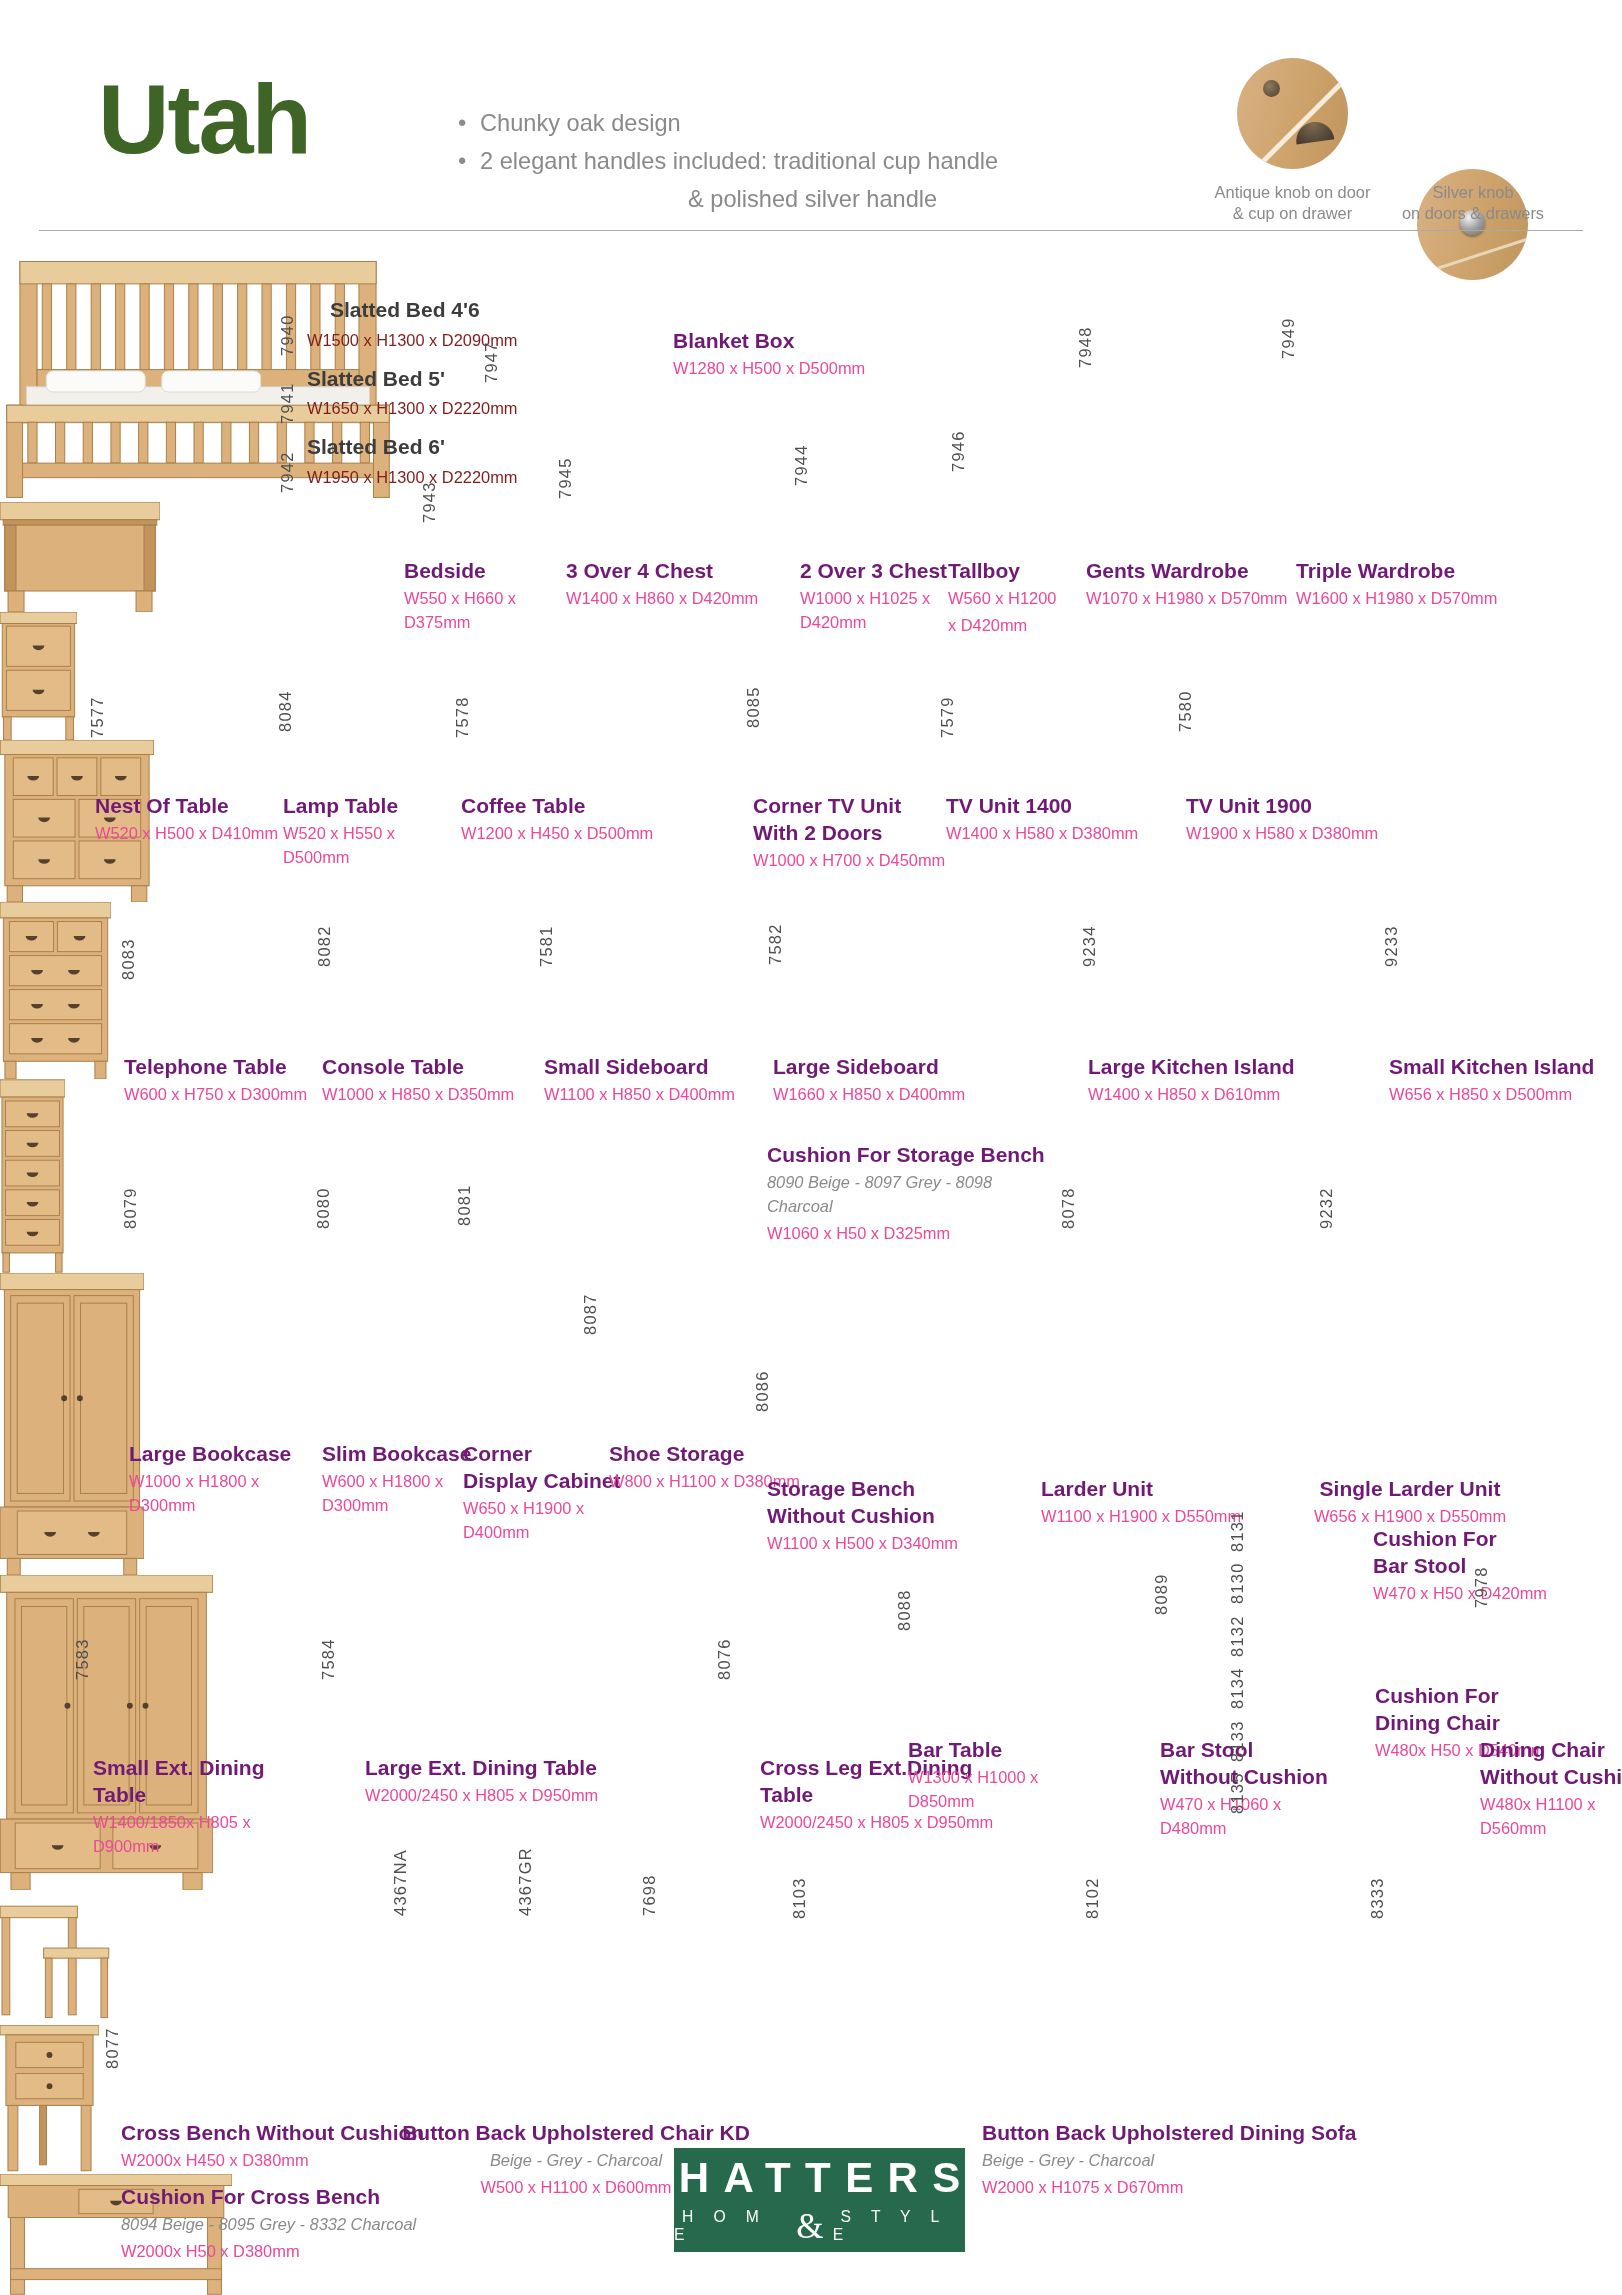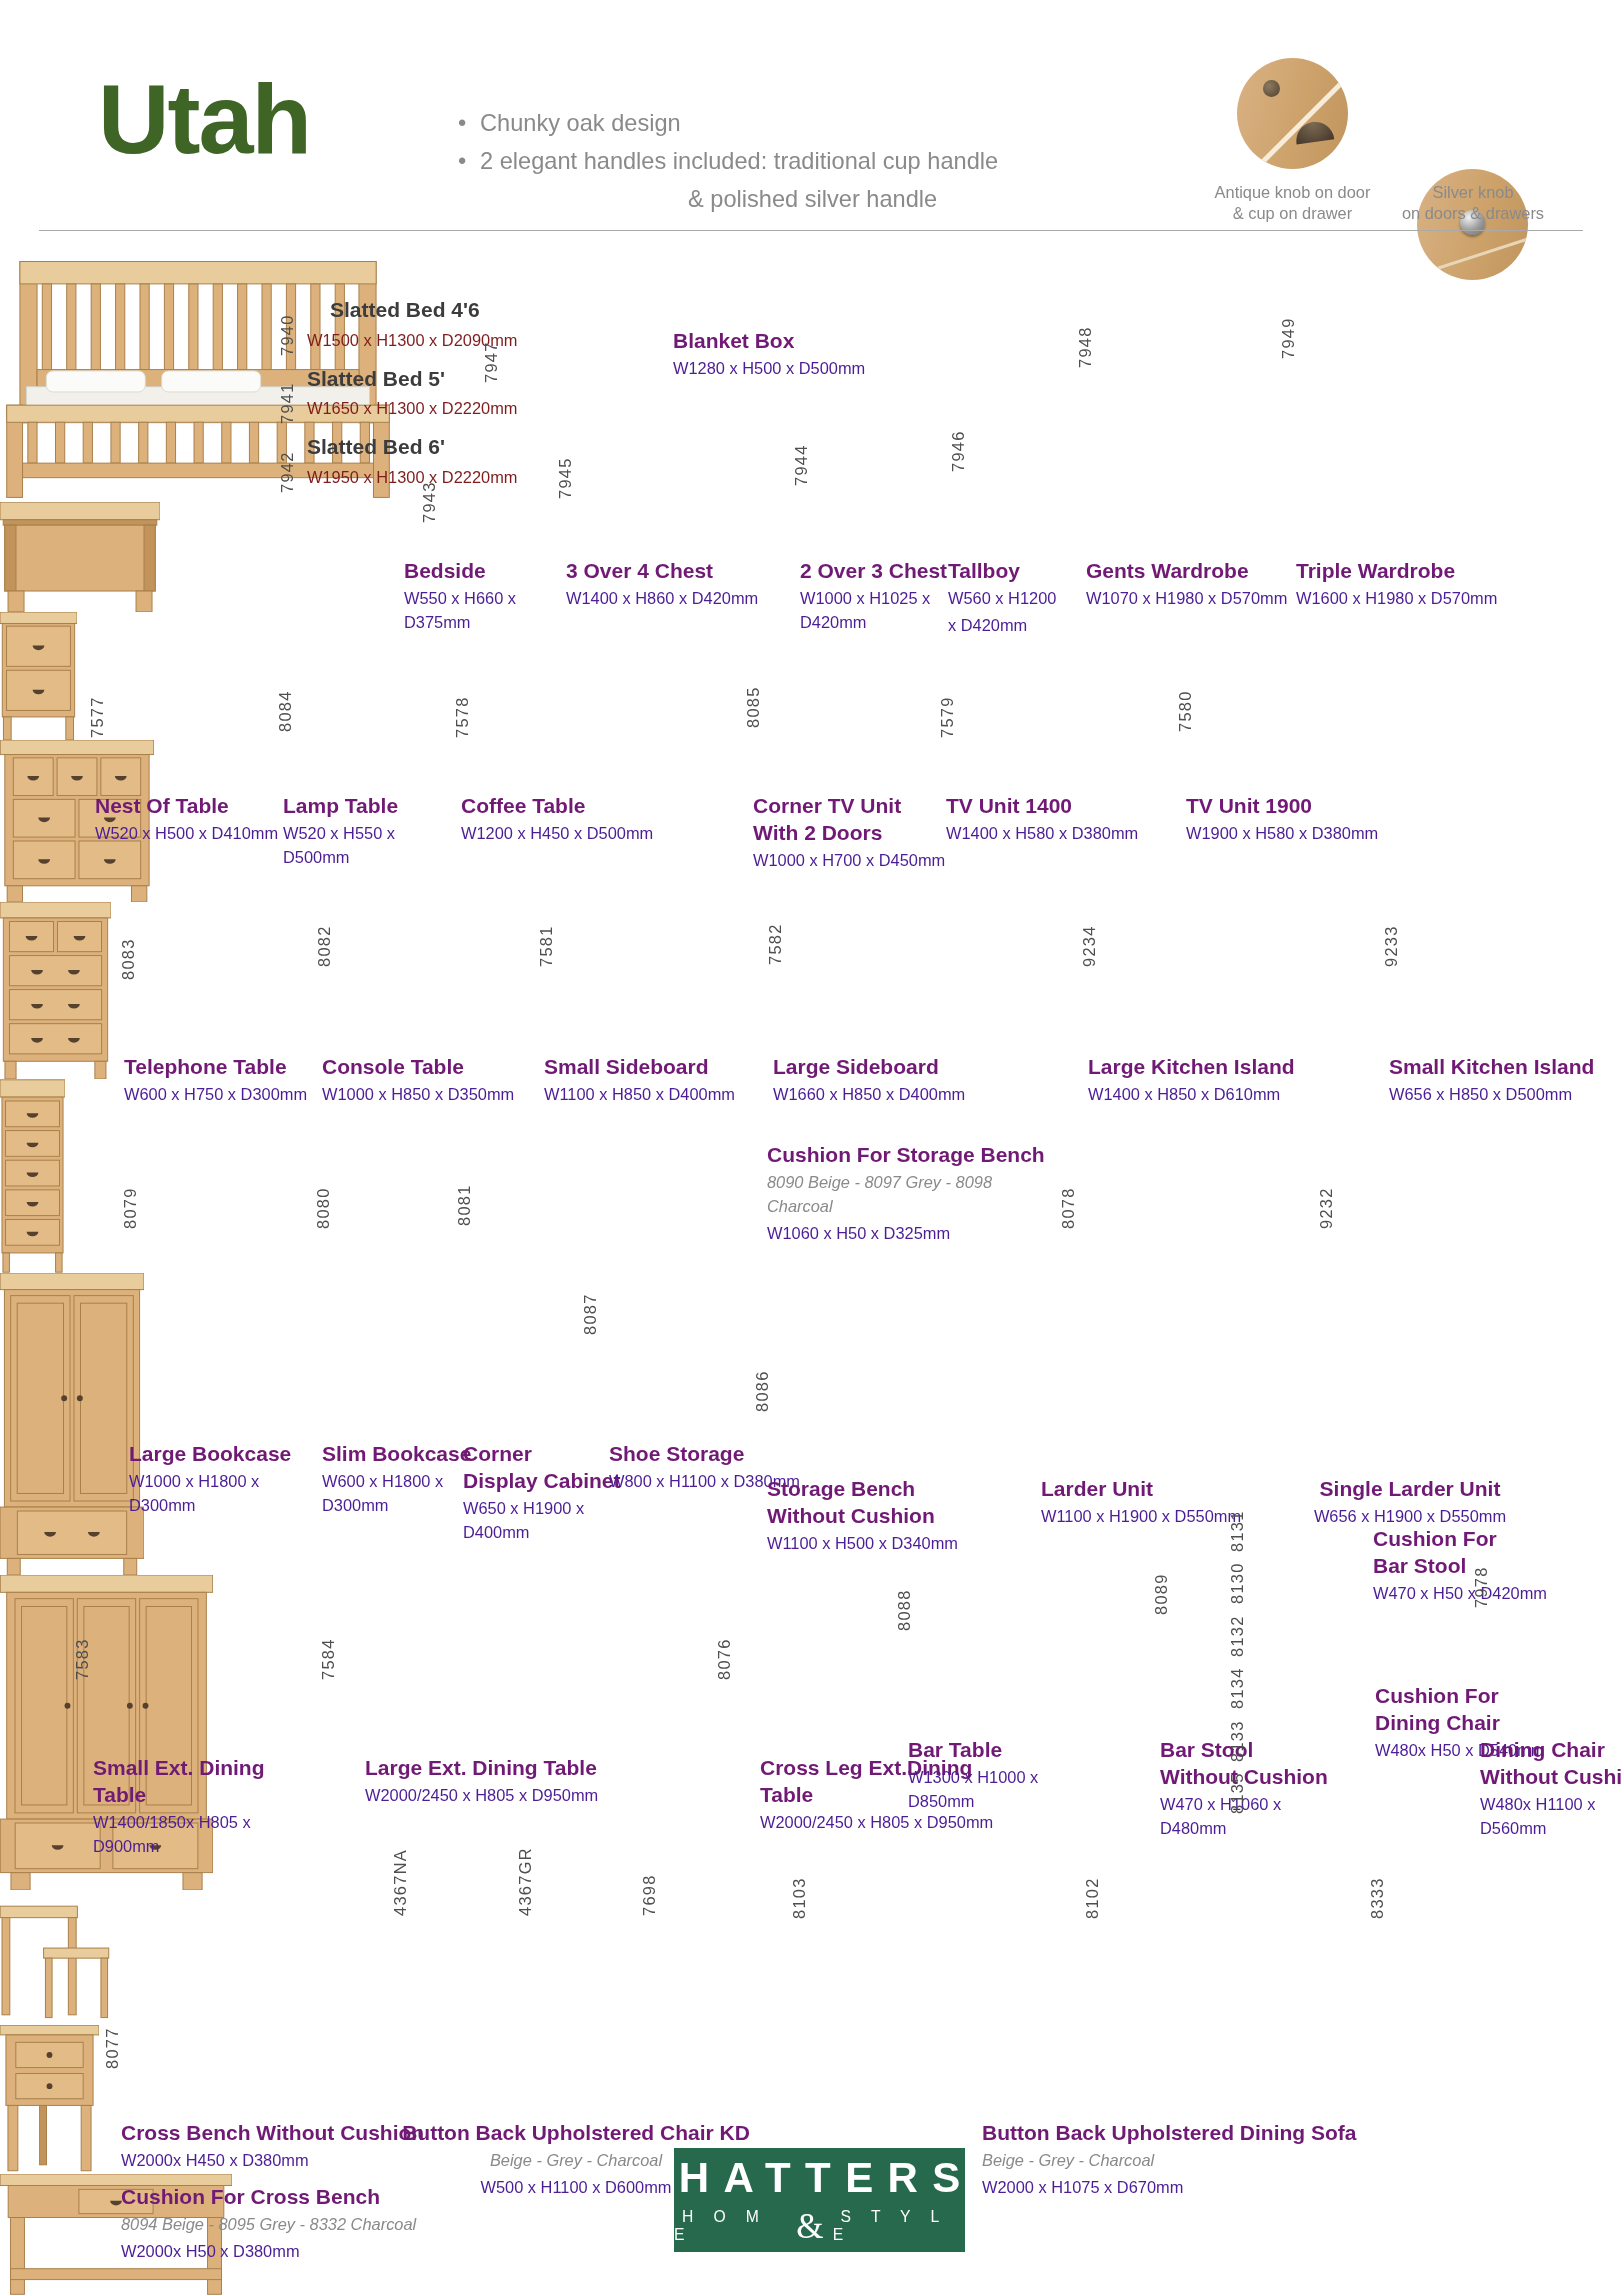--- a/index.html
+++ b/index.html
@@ -11,21 +11,21 @@
   .bullets .dot{display:inline-block;width:22px;color:#8a8a8a;}
   .bullet-cont{padding-left:230px;}
   .badge-circle{border-radius:50%;width:111px;height:111px;position:relative;overflow:hidden;
       background:linear-gradient(105deg,#d9b284 0%,#cda26b 55%,#c1955d 100%);}
   .badge-caption{font-size:16.4px;color:#8a8a8a;text-align:center;line-height:1.3;}
   .rule{background:#a9a9a9;height:1.3px;}
   .vcode{position:absolute;font-size:16.4px;color:#4f4f4f;letter-spacing:1.3px;white-space:nowrap;
          transform:rotate(-90deg);transform-origin:0 0;}
   .plabel{position:absolute;}
   .pname{font-size:21px;font-weight:bold;color:#701a75;line-height:1.28;}
-  .pdims{font-size:16.4px;color:#4c1d95;line-height:1.45;margin-top:2.6px;}
+  .pdims{font-size:16.4px;color:#ec4899;line-height:1.45;margin-top:2.6px;}
   .pital{font-size:16.4px;font-style:italic;color:#8a8a8a;line-height:1.45;margin-top:2.6px;}
   .gap{height:10.5px;}
   .bed-name{font-size:21px;font-weight:bold;color:#3c3c3c;}
   .bed-dims{font-size:16.4px;color:#7f1d1d;margin-top:3.9px;}
   .logo{background:#27694c;display:flex;flex-direction:column;align-items:center;justify-content:center;}
   .logo-top{color:#ffffff;font-size:42px;font-weight:bold;letter-spacing:14.4px;text-indent:14.4px;}
   .logo-bottom{color:#ffffff;display:flex;align-items:center;margin-top:3.9px;}
   .logo-sub{font-size:15.7px;letter-spacing:7.9px;text-indent:7.9px;}
   .logo-amp{font-family:"Liberation Serif",serif;font-size:35px;margin:0 9.2px;position:relative;top:1.3px;}
 </style>

